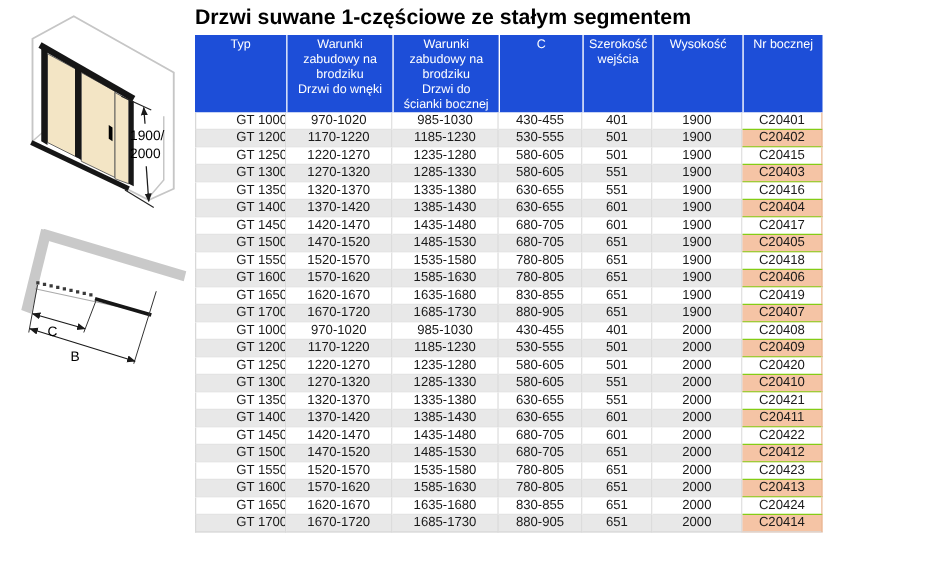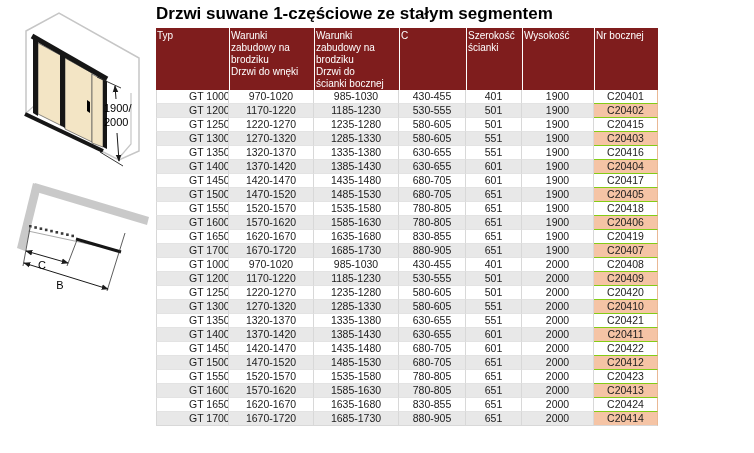--- a/index.html
+++ b/index.html
@@ -12,22 +12,22 @@
 
   
   .diag1{position:absolute;left:0;top:0;width:155px;height:185px;}
   .diag2{position:absolute;left:0;top:183px;width:155px;height:130px;}
   .dim-text{font-size:11px;fill:#000;font-family:"Liberation Sans","DejaVu Sans",sans-serif;}
 
   
   table.spec{position:absolute;left:156px;top:28px;width:502px;border-collapse:separate;
              border-spacing:0;table-layout:fixed;}
   table.spec th,table.spec td{box-sizing:border-box;margin:0;}
-  table.spec thead th{background:#7f1d1d;color:#ffffff;font-weight:normal;font-size:10px;
-             line-height:12px;text-align:left;vertical-align:top;padding:2px 1px 0 1px;
+  table.spec thead th{background:#1d4ed8;color:#ffffff;font-weight:normal;font-size:10px;
+             line-height:12px;text-align:center;vertical-align:top;padding:2px 1px 0 1px;
              height:62px;white-space:pre-line;border-left:1px solid #fff;}
   table.spec thead th:first-child{border-left:none;}
   table.spec tbody td{font-size:10.5px;height:14px;line-height:13px;padding:0;text-align:center;
              border-right:1px solid #d8d8d8;border-bottom:1px solid #e3e3e3;color:#1a1a1a;
              white-space:nowrap;overflow:hidden;}
   table.spec tbody td:first-child{border-left:1px solid #d8d8d8;padding-left:32px;}
   table.spec tbody tr:nth-child(odd) td{background:#ffffff;}
   table.spec tbody tr:nth-child(even) td{background:#e8e8e8;}
   table.spec tbody td.product{background:#f7c7a9;border-bottom:1px solid #84cc16;
              border-right:1px solid #eab894;}
@@ -117,21 +117,21 @@
 zabudowy na
 brodziku
 Drzwi do wnęki</th>
         <th>Warunki
 zabudowy na
 brodziku
 Drzwi do
 ścianki bocznej</th>
         <th>C</th>
         <th>Szerokość
-ścianki</th>
+wejścia</th>
         <th>Wysokość</th>
         <th>Nr bocznej</th>
       </tr>
     </thead>
     <tbody>
         <tr>
           <td>GT 1000</td>
           <td>970-1020</td>
           <td>985-1030</td>
           <td>430-455</td>

